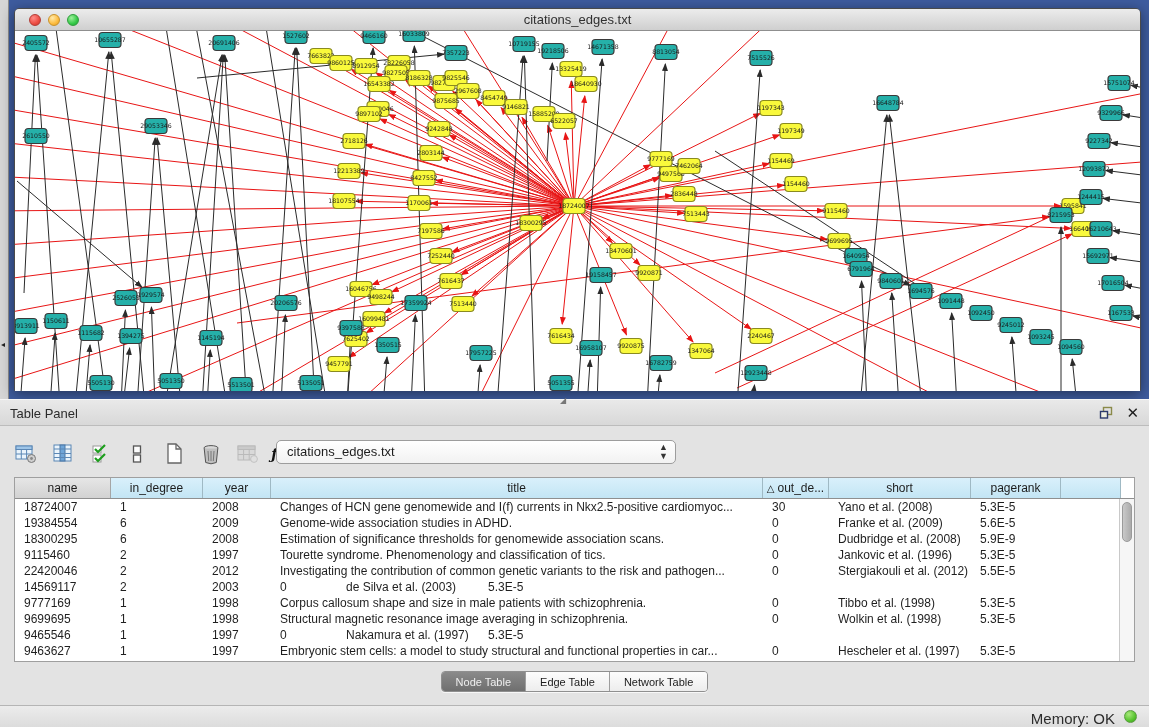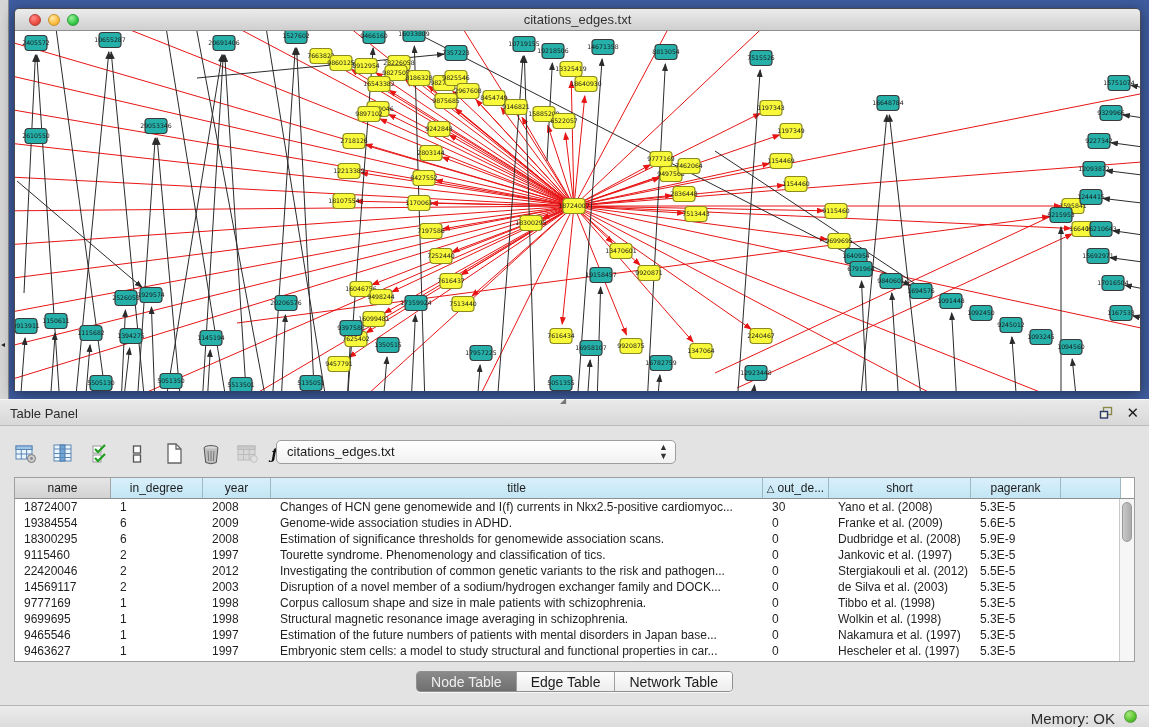--- a/index.html
+++ b/index.html
@@ -43,21 +43,21 @@
   .th.gray { background:linear-gradient(#e6e6e6,#d2d2d2); border-right:1px solid #a5a5a5; }
   .th .sortmark { font-size:10px; margin-right:3px; }
   .tbody { position:relative; }
   .tr { display:flex; height:16px; }
   .td { font-size:12px; color:#1f1f1f; line-height:16px; padding-left:9px; overflow:hidden; white-space:nowrap; }
   .vscroll { position:absolute; right:0; top:21px; bottom:0; width:15px; background:#f6f6f6; border-left:1px solid #c9c9c9; }
   .vthumb { position:absolute; left:2px; top:3px; width:10px; height:40px; border-radius:6px; background:linear-gradient(90deg,#c9c9c9,#ababab); border:1px solid #9a9a9a; }
 
   .tabs { position:absolute; left:0; right:0; top:272px; display:flex; justify-content:center; }
   .seg { display:flex; border:1px solid #8f8f8f; border-radius:4px; overflow:hidden; height:21px; box-shadow:0 1px 0 rgba(255,255,255,.7); }
-  .seg .tab { font-size:14px; line-height:20px; padding:0 14px; background:linear-gradient(#fdfdfd,#ededed); color:#1c1c1c; border-right:1px solid #9e9e9e; }
+  .seg .tab { font-size:11px; line-height:20px; padding:0 14px; background:linear-gradient(#fdfdfd,#ededed); color:#1c1c1c; border-right:1px solid #9e9e9e; }
   .seg .tab:last-child { border-right:none; }
   .seg .tab.active { background:linear-gradient(#8a8a8a,#6f6f6f); color:#efefef; }
 
   
   .statusbar { position:relative; width:1149px; height:22px; background:linear-gradient(#ececec,#dcdcdc); border-top:1px solid #b5b5b5; }
   .memory { position:absolute; right:34px; top:4px; font-size:15px; color:#2c2c2c; }
   .led { position:absolute; right:12px; top:4px; width:13px; height:13px; border-radius:50%; background:radial-gradient(circle at 35% 30%, #a8e87c, #58c430 60%, #3a9c17); border:1px solid #5a9b42; }
 </style>
 </head>
 <body>
@@ -801,37 +801,36 @@
             <div class="td" style="width: 66px;">0</div>
             <div class="td" style="width: 142px;">Dudbridge et al. (2008)</div>
             <div class="td" style="width: 90px;">5.9E-9</div>
           </div>
           <div class="tr">
             <div class="td" style="width: 96px;">9115460</div>
             <div class="td" style="width: 92px;">2</div>
             <div class="td" style="width: 68px;">1997</div>
             <div class="td" style="width: 492px;">Tourette syndrome. Phenomenology and classification of tics.</div>
             <div class="td" style="width: 66px;">0</div>
-            <div class="td" style="width: 142px;">Jankovic et al. (1997)</div>
+            <div class="td" style="width: 142px;">Jankovic et al. (1996)</div>
             <div class="td" style="width: 90px;">5.3E-5</div>
           </div>
           <div class="tr">
             <div class="td" style="width: 96px;">22420046</div>
             <div class="td" style="width: 92px;">2</div>
             <div class="td" style="width: 68px;">2012</div>
             <div class="td" style="width: 492px;">Investigating the contribution of common genetic variants to the risk and pathogen...</div>
             <div class="td" style="width: 66px;">0</div>
             <div class="td" style="width: 142px;">Stergiakouli et al. (2012)</div>
             <div class="td" style="width: 90px;">5.5E-5</div>
           </div>
           <div class="tr">
             <div class="td" style="width: 96px;">14569117</div>
             <div class="td" style="width: 92px;">2</div>
             <div class="td" style="width: 68px;">2003</div>
-            <div class="td" style="width: 492px;">Disruption of a novel member of a sodium/hydrogen exchanger family and DOCK...</div>
             <div class="td" style="width: 66px;">0</div>
             <div class="td" style="width: 142px;">de Silva et al. (2003)</div>
             <div class="td" style="width: 90px;">5.3E-5</div>
           </div>
           <div class="tr">
             <div class="td" style="width: 96px;">9777169</div>
             <div class="td" style="width: 92px;">1</div>
             <div class="td" style="width: 68px;">1998</div>
             <div class="td" style="width: 492px;">Corpus callosum shape and size in male patients with schizophrenia.</div>
             <div class="td" style="width: 66px;">0</div>
@@ -844,21 +843,20 @@
             <div class="td" style="width: 68px;">1998</div>
             <div class="td" style="width: 492px;">Structural magnetic resonance image averaging in schizophrenia.</div>
             <div class="td" style="width: 66px;">0</div>
             <div class="td" style="width: 142px;">Wolkin et al. (1998)</div>
             <div class="td" style="width: 90px;">5.3E-5</div>
           </div>
           <div class="tr">
             <div class="td" style="width: 96px;">9465546</div>
             <div class="td" style="width: 92px;">1</div>
             <div class="td" style="width: 68px;">1997</div>
-            <div class="td" style="width: 492px;">Estimation of the future numbers of patients with mental disorders in Japan base...</div>
             <div class="td" style="width: 66px;">0</div>
             <div class="td" style="width: 142px;">Nakamura et al. (1997)</div>
             <div class="td" style="width: 90px;">5.3E-5</div>
           </div>
           <div class="tr">
             <div class="td" style="width: 96px;">9463627</div>
             <div class="td" style="width: 92px;">1</div>
             <div class="td" style="width: 68px;">1997</div>
             <div class="td" style="width: 492px;">Embryonic stem cells: a model to study structural and functional properties in car...</div>
             <div class="td" style="width: 66px;">0</div>

